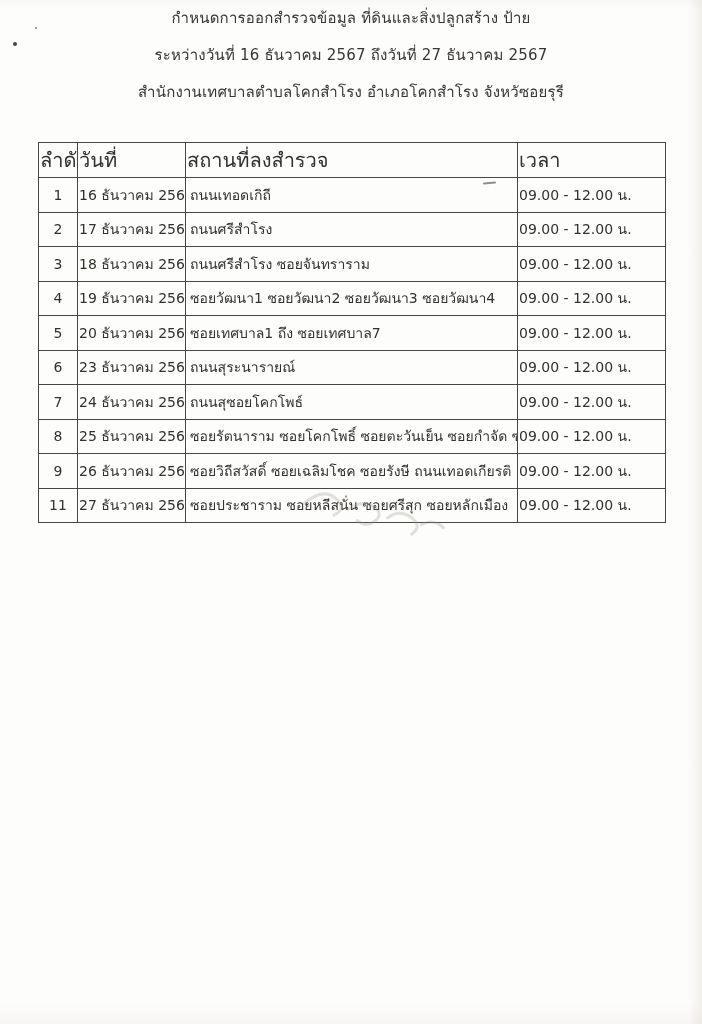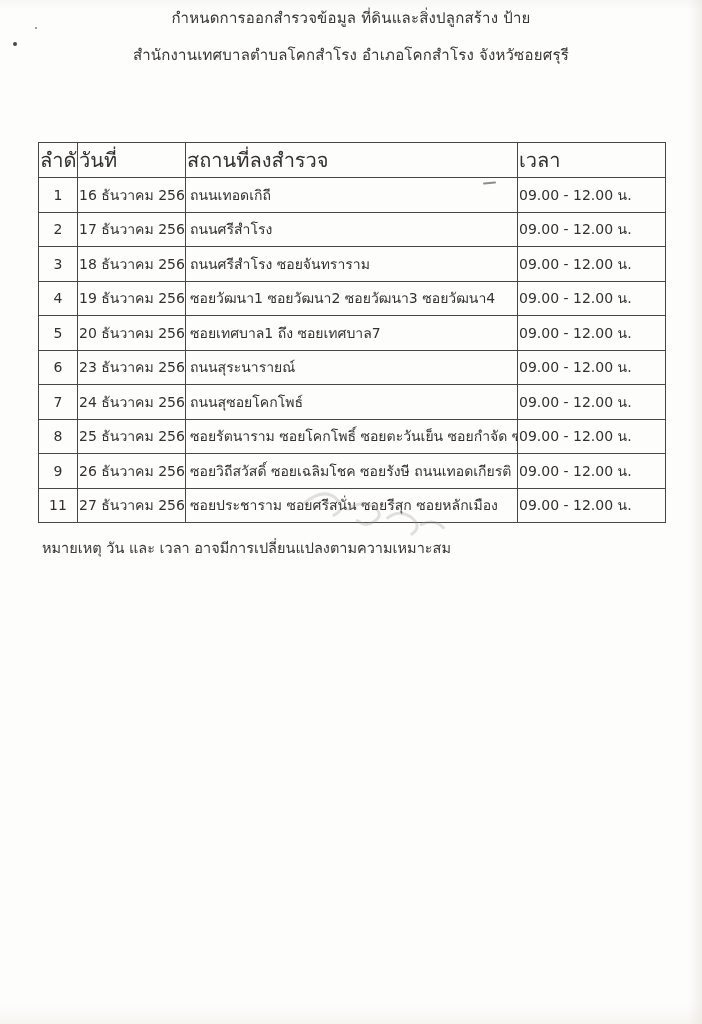--- a/index.html
+++ b/index.html
@@ -82,21 +82,22 @@
     pointer-events:none;
   }
 </style>
 </head>
 <body>
 
 <div class="page">
 
   <div class="title-block">
     <div class="title-line">กำหนดการออกสำรวจข้อมูล ที่ดินและสิ่งปลูกสร้าง ป้าย</div>
-    <div class="title-line">สำนักงานเทศบาลตำบลโคกสำโรง อำเภอโคกสำโรง จังหวัซอยศรุรี</div>
+    <div class="title-line">ระหว่างวันที่ 16 ธันวาคม 2567 ถึงวันที่ 27 ธันวาคม 2567</div>
+    <div class="title-line">สำนักงานเทศบาลตำบลโคกสำโรง อำเภอโคกสำโรง จังหวัซอยรุรี</div>
   </div>
 
   <table class="survey">
     <colgroup>
       <col style="width:39px">
         <col style="width:108px">
         <col style="width:332px">
         <col style="width:148px">
     </colgroup>
     <thead>
@@ -158,27 +159,26 @@
         </tr>
         <tr>
           <td class="c-idx">9</td>
           <td class="c-date">26 ธันวาคม 2567</td>
           <td class="c-place">ซอยวิถีสวัสดิ์ ซอยเฉลิมโชค ซอยรังษี ถนนเทอดเกียรติ</td>
           <td class="c-time">09.00 - 12.00 น.</td>
         </tr>
         <tr>
           <td class="c-idx">11</td>
           <td class="c-date">27 ธันวาคม 2567</td>
-          <td class="c-place">ซอยประชาราม ซอยศรีสนั่น ซอยรีสุก ซอยหลักเมือง</td>
+          <td class="c-place">ซอยประชาราม ซอยหลีสนั่น ซอยศรีสุก ซอยหลักเมือง</td>
           <td class="c-time">09.00 - 12.00 น.</td>
         </tr>
       </tbody>
   </table>
 
-  <div class="note">หมายเหตุ  วัน และ เวลา อาจมีการเปลี่ยนแปลงตามความเหมาะสม</div>
 
   <div class="speck speck1"></div>
   <div class="speck speck2"></div>
   <div class="dash-mark"></div>
   <svg class="ghost-stamp" viewBox="0 0 160 60">
     <path d="M8 38 q14 -22 30 -14 q12 6 2 16 M52 30 q10 -14 24 -10 q12 4 4 14 q-6 8 -16 4 M92 26 q8 -12 22 -8 q14 5 6 16 M126 22 q10 -10 22 -4" fill="none" stroke="#9a948a" stroke-width="3" stroke-linecap="round"></path>
   </svg>
 
 </div>
 

